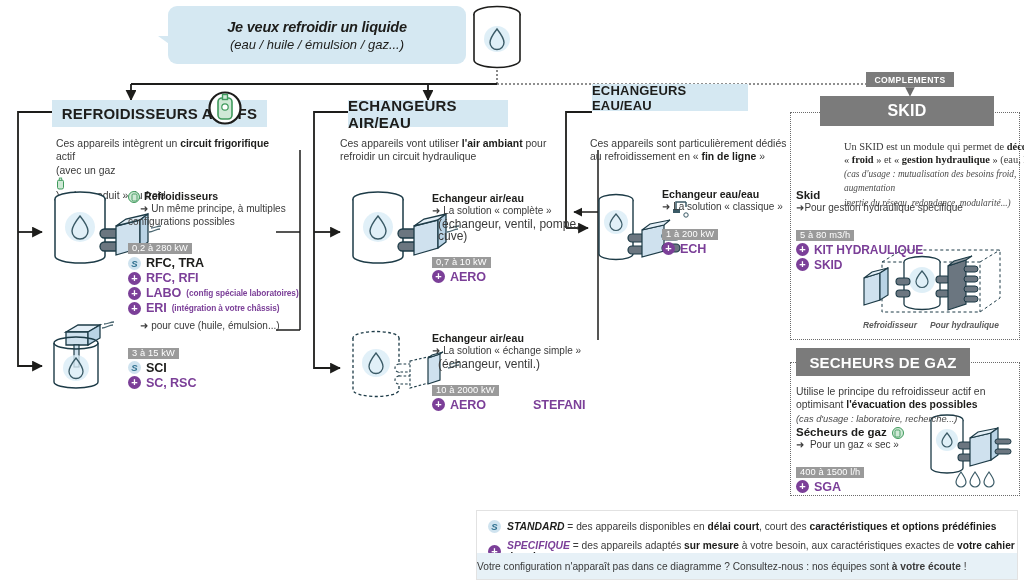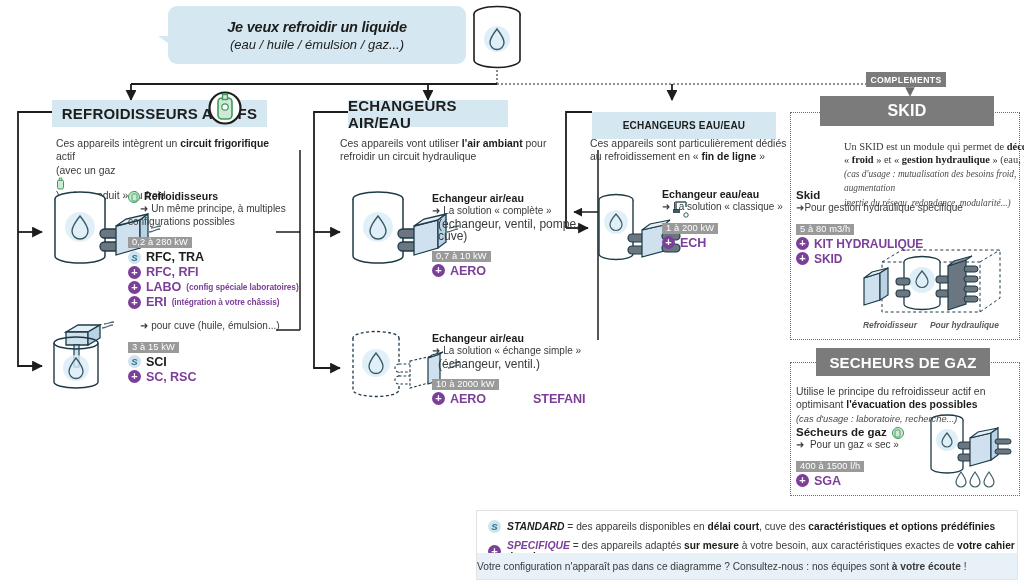--- a/index.html
+++ b/index.html
@@ -38,21 +38,21 @@
   .para b { color:#1d1d1b; }
   .para .ital { font-style:italic; font-size:9.3px; color:#4a4a4a; }
 
   
   .prod { position:absolute; }
   .prod .ptitle { font-size:10.6px; font-weight:bold; color:#1d1d1b; line-height:13px;}
   .prod .pdesc { font-size:10px; color:#3a3a3a; line-height:12.6px; }
   .prod .pdesc2 { font-size:12px; color:#3a3a3a; line-height:12px;padding-left:6px; }
   .range {
     display:inline-block; background:#9a9a9a; color:#ffffff; font-size:9.3px;
-    padding:0px 4px 1px 4px; margin-top:9px; letter-spacing:.1px; white-space:nowrap;
+    padding:0px 4px 1px 4px; margin-top:15px; letter-spacing:.1px; white-space:nowrap;
   }
   .ref-row { display:flex; align-items:center; gap:5px; margin-top:1px; }
   .ref-name { font-weight:bold; font-size:12.6px; letter-spacing:-.1px; }
   .ref-std  { color:#1d1d1b; }
   .ref-spec { color:#7b3f98; }
   .ref-note { font-size:8.3px; font-weight:bold; color:#7b3f98; letter-spacing:-.1px;}
   .brand { font-weight:bold; font-size:12.6px; color:#7b3f98; letter-spacing:-.1px; }
 
   
   .badge-s {
@@ -80,21 +80,21 @@
   .legend-row { display:flex; align-items:center; gap:6px; font-size:10.2px; color:#3a3a3a;}
   .legend-row b { color:#1d1d1b; }
   .legend-kw-s { font-weight:bold; font-style:italic; color:#1d1d1b; font-size:10.4px; }
   .legend-kw-p { font-weight:bold; font-style:italic; color:#7b3f98; font-size:10.4px; }
   .legend-foot { position:absolute; left:0; bottom:0; width:100%; height:26px;
                  background:#e7f1f7; display:flex; align-items:center; padding-left:0;
                  font-size:10.2px; color:#3a3a3a;}
 
   
   .tag-complements {
-    position:absolute; left:866px; top:72px; width:80px; height:15px; background:#7b7b7b;
+    position:absolute; left:866px; top:72px; width:88px; height:15px; background:#7b7b7b;
     color:#fff; font-size:8.6px; font-weight:bold; letter-spacing:.4px;
     display:flex; align-items:center; justify-content:center;
   }
 
   .caption { position:absolute; font-size:8.4px; font-style:italic; color:#5a5a5a; font-weight:bold;}
 
   svg { display:block; overflow:visible; }
   .lines { position:absolute; left:0; top:0; width:1024px; height:585px; pointer-events:none; }
 </style>
 </head>
@@ -316,21 +316,21 @@
     </div>
     <div class="pdesc2">(échangeur, ventil.)</div>
     <span class="range">10 à 2000 kW</span>
     <div class="ref-row" style="justify-content:flex-start;">
       <span class="badge-p">+</span>
       <span class="ref-name ref-spec">AERO</span>
       <span class="brand" style="margin-left:42px;">STEFANI</span>
     </div>
   </div>
 
-  <div class="chip chip-blue" style="left:592px; top:112px; width:184px; height:27px; font-size:10px;">ECHANGEURS EAU/EAU</div>
+  <div class="chip chip-blue" style="left:592px; top:84px; width:156px; height:27px; font-size:13px;">ECHANGEURS EAU/EAU</div>
   <div class="para" style="left:590px; top:137px; width:215px;">
     <span>Ces appareils sont particulièrement dédiés</span><br>
     <span>au refroidissement en « </span><b>fin de ligne</b><span> »</span>
   </div>
 
   <svg class="abs" style="left:594px;top:192px;" width="96" height="80">
     <ellipse cx="22" cy="8" rx="17" ry="5.5" fill="#fff" stroke="#1d3b47" stroke-width="1.4"></ellipse>
     <path d="M5,8 L5,62 A17,5.5 0 0 0 39,62 L39,8" fill="#fff" stroke="#1d3b47" stroke-width="1.4"></path>
     <ellipse cx="22" cy="30" rx="12" ry="12" fill="#d9ecf6" opacity=".8"></ellipse>
     <path d="M22,22 C22,22 16,29 16,32.5 A6,6 0 0 0 28,32.5 C28,29 22,22 22,22 z" fill="none" stroke="#3a5a66" stroke-width="1.2"></path>
@@ -406,21 +406,21 @@
     <path d="M98,26 L104,21 L122,16 L116,20 z" fill="#8b959d" stroke="#1d3b47" stroke-width="1.2"></path>
     <rect x="114" y="26" width="14" height="6" rx="3" fill="#6b7680" stroke="#1d3b47" stroke-width="1"></rect>
     <rect x="114" y="36" width="14" height="6" rx="3" fill="#6b7680" stroke="#1d3b47" stroke-width="1"></rect>
     <rect x="114" y="46" width="14" height="6" rx="3" fill="#6b7680" stroke="#1d3b47" stroke-width="1"></rect>
     <rect x="114" y="56" width="14" height="6" rx="3" fill="#6b7680" stroke="#1d3b47" stroke-width="1"></rect>
   </svg>
   <div class="caption" style="left:863px; top:320px;">Refroidisseur</div>
   <div class="caption" style="left:930px; top:320px;">Pour hydraulique</div>
 
   <div class="dpanel" style="left:790px; top:362px; width:230px; height:134px;"></div>
-  <div class="chip chip-grey" style="left:816px; top:348px; width:174px; height:28px; font-size:15px; z-index:3;">SECHEURS DE GAZ</div>
+  <div class="chip chip-grey" style="left:796px; top:348px; width:174px; height:28px; font-size:15px; z-index:3;">SECHEURS DE GAZ</div>
 
   <div class="para" style="left:796px; top:385px; width:215px; z-index:3;">
     <span>Utilise le principe du refroidisseur actif en</span><br>
     <span>optimisant </span><b>l'évacuation des possibles</b><br>
     <span class="ital">(cas d'usage : laboratoire, recherche...)</span>
   </div>
 
   <div class="prod" style="left:796px; top:426px; width:130px; z-index:3;">
     <div style="display:flex; align-items:center; gap:5px;">
       <span class="ptitle" style="font-size:11.5px;">Sécheurs de gaz</span>
@@ -453,21 +453,21 @@
     <rect x="70" y="27" width="16" height="5" rx="2.5" fill="#6b7680" stroke="#1d3b47" stroke-width="1"></rect>
     <rect x="70" y="37" width="16" height="5" rx="2.5" fill="#6b7680" stroke="#1d3b47" stroke-width="1"></rect>
     <path d="M36,60 C36,60 31,67 31,70 A5,5 0 0 0 41,70 C41,67 36,60 36,60 z" fill="none" stroke="#3a5a66" stroke-width="1.2"></path>
     <path d="M50,60 C50,60 45,67 45,70 A5,5 0 0 0 55,70 C55,67 50,60 50,60 z" fill="none" stroke="#3a5a66" stroke-width="1.2"></path>
     <path d="M64,60 C64,60 59,67 59,70 A5,5 0 0 0 69,70 C69,67 64,60 64,60 z" fill="none" stroke="#3a5a66" stroke-width="1.2"></path>
   </svg>
 
   <div class="legend">
     <div class="legend-row" style="margin:9px 0 0 11px;">
       <span class="badge-s">S</span>
-      <span><span class="legend-kw-s">STANDARD</span><span> = des appareils disponibles en </span><b>délai court</b><span>, cuve des </span><b>caractéristiques et options prédéfinies</b></span>
+      <span><span class="legend-kw-s">STANDARD</span><span> = des appareils disponibles en </span><b>délai court</b><span>, court des </span><b>caractéristiques et options prédéfinies</b></span>
     </div>
     <div class="legend-row" style="margin:7px 0 0 11px;">
       <span class="badge-p">+</span>
       <span><span class="legend-kw-p">SPECIFIQUE</span><span> = des appareils adaptés </span><b>sur mesure</b><span> à votre besoin, aux caractéristiques exactes de </span><b>votre cahier des charges</b></span>
     </div>
     <div class="legend-foot">
       <span><span>Votre configuration n'apparaît pas dans ce diagramme ? Consultez-nous : nos équipes sont </span><b>à votre écoute</b><span> !</span></span>
     </div>
   </div>
 

